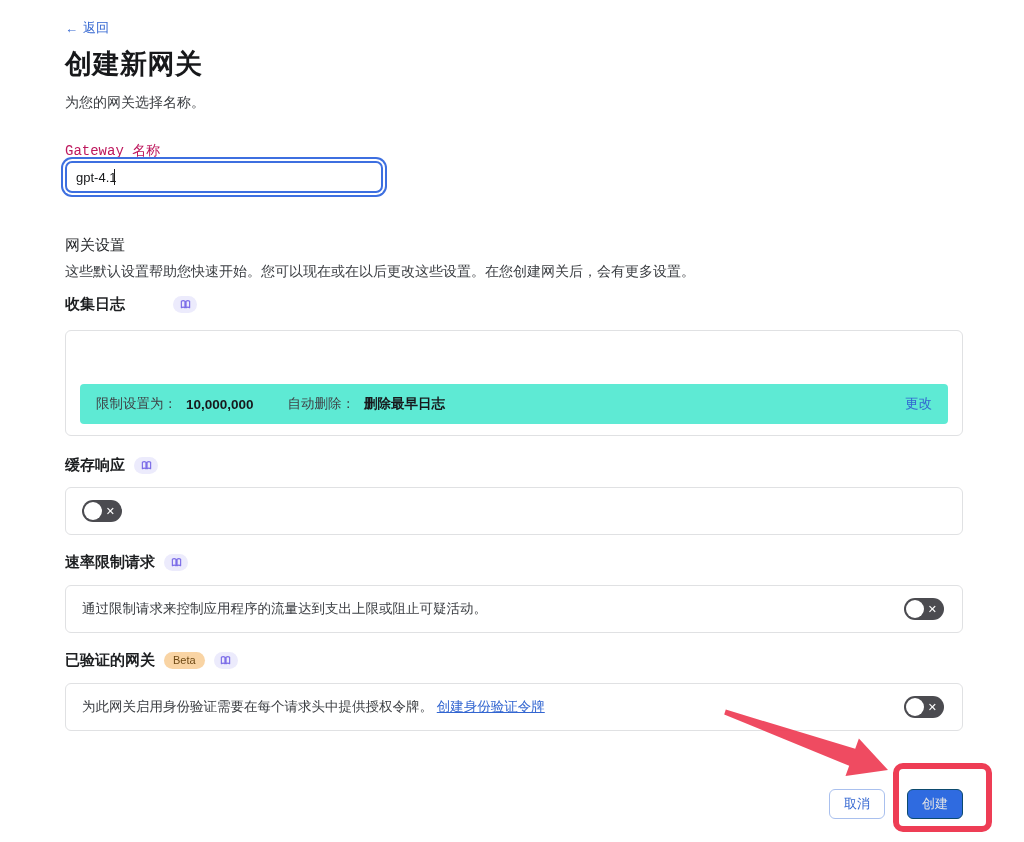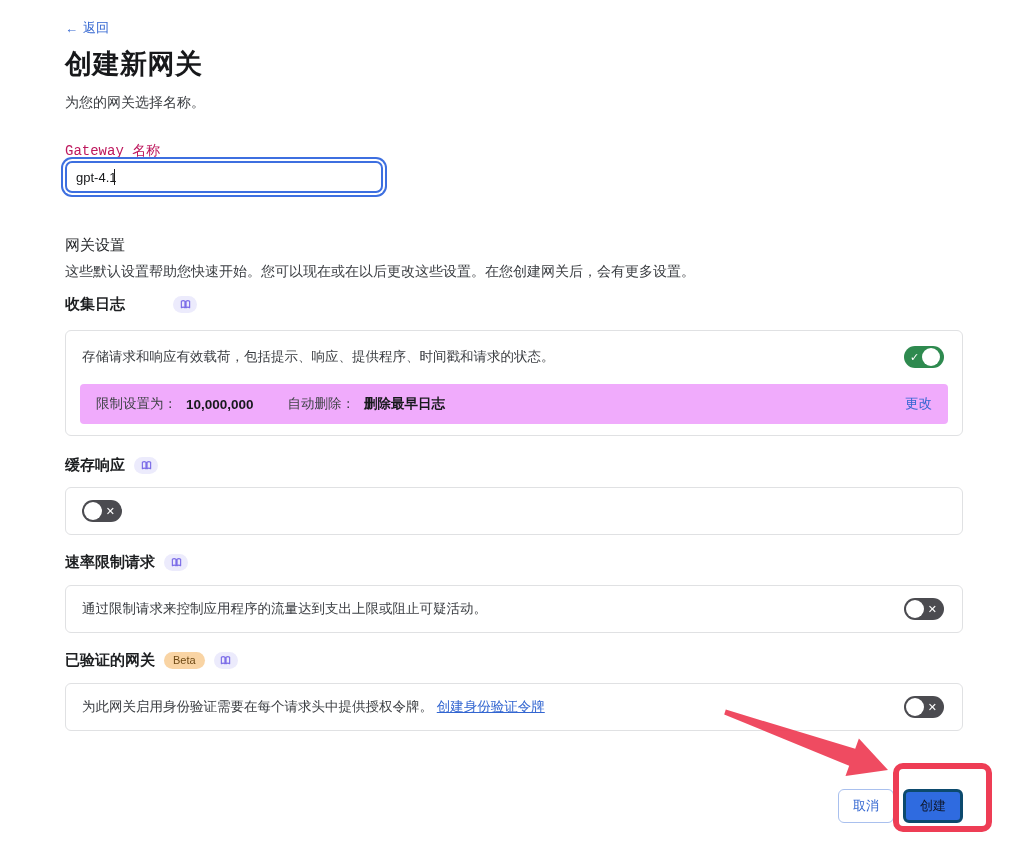--- a/index.html
+++ b/index.html
@@ -34,42 +34,42 @@
   .doc-badge { width:24px; height:17px; background:#ecebfc; border-radius:9px;
     display:inline-flex; align-items:center; justify-content:center; cursor:pointer; }
   .beta-badge { background:#f9d4a4; color:#6f4a15; font-size:11px; padding:2px 9px;
     border-radius:10px; line-height:13px; }
 
   
   .card { left:65px; width:898px; background:#fff; border:1px solid #e0e1e3; border-radius:6px; }
   .card-row { display:flex; align-items:center; justify-content:space-between; padding:0 18px 0 16px; }
   .card-text { font-size:13.5px; color:#3a3d41; }
 
-  .subrow { position:absolute; left:14px; right:14px; top:53px; height:40px; background:#f0abfc;
+  .subrow { position:absolute; left:14px; right:14px; top:53px; height:40px; background:#5eead4;
     border-radius:4px; display:flex; align-items:center; padding:0 16px; font-size:13.5px; color:#3f4246; }
   .subrow b { color:#17191c;margin-left:9px; }
   .subrow .spacer { width:34px; }
   .subrow .grow { flex:1; }
   .link { color:#3366d1; cursor:pointer; text-decoration:none; }
   .link.u { text-decoration:underline; }
 
   
   .toggle { width:40px; height:22px; border-radius:11px; display:flex; align-items:center;
     flex:0 0 auto; cursor:pointer; position:relative; }
   .toggle.on  { background:#2e8a4f; justify-content:space-between; padding:0 4px 0 6px; }
   .toggle.off { background:#4b4b50; justify-content:space-between; padding:0 7px 0 2px; }
   .toggle .glyph { color:#fff; font-size:11px; font-weight:700; line-height:1; }
   .knob { width:18px; height:18px; background:#fff; border-radius:50%; flex:0 0 auto; }
 
   
-  .footer { right:61px; top:789px; display:flex; gap:9px; }
+  .footer { right:61px; top:789px; display:flex; gap:22px; }
   .btn { font-size:13px; border-radius:6px; padding:6px 14px; cursor:pointer; line-height:16px;
     font-family:"Liberation Sans","DejaVu Sans",sans-serif; }
   .btn-outline { background:#fff; border:1px solid #a9c0ee; color:#3366d1; }
-  .btn-primary { background:#2f6be0; border:3px solid #0c4a6e; color:#0f172a; }
+  .btn-primary { background:#2f6be0; border:1px solid #0c4a6e; color:#e5e5e5; }
 
   
   .annot-box { left:893px; top:763px; width:99px; height:69px; border:6px solid #ee3d55;
     border-radius:10px; pointer-events:none; z-index:20; }
   .annot-arrow { left:620px; top:690px; width:300px; height:110px; pointer-events:none; z-index:20; }
 </style>
 </head>
 <body>
 
 <div id="canvas">
@@ -91,27 +91,20 @@
 
   <div class="abs sect-head" style="top:295px;gap:48px;">
     <span class="sect-title">收集日志</span>
     <span class="doc-badge">
       <svg width="11" height="11" viewBox="0 0 16 16">
         <path d="M2 3.2C3.6 2.2 5.6 2.2 7.2 3.2v9.4c-1.6-1-3.6-1-5.2 0zM8.8 3.2c1.6-1 3.6-1 5.2 0v9.4c-1.6-1-3.6-1-5.2 0z" fill="none" stroke="#7d6ee8" stroke-width="1.7" stroke-linejoin="round"></path>
       </svg>
     </span>
   </div>
   <div class="abs card" style="top:330px; height:106px;">
-    <div class="card-row" style="height:52px;">
-      <span class="card-text">存储请求和响应有效载荷，包括提示、响应、提供程序、时间戳和请求的状态。</span>
-      <span class="toggle on">
-        <span class="glyph">✓</span>
-        <span class="knob"></span>
-      </span>
-    </div>
     <div class="subrow">
       <span>限制设置为：</span>
       <b>10,000,000</b>
       <span class="spacer"></span>
       <span>自动删除：</span>
       <b>删除最早日志</b>
       <span class="grow"></span>
       <a class="link">更改</a>
     </div>
   </div>

